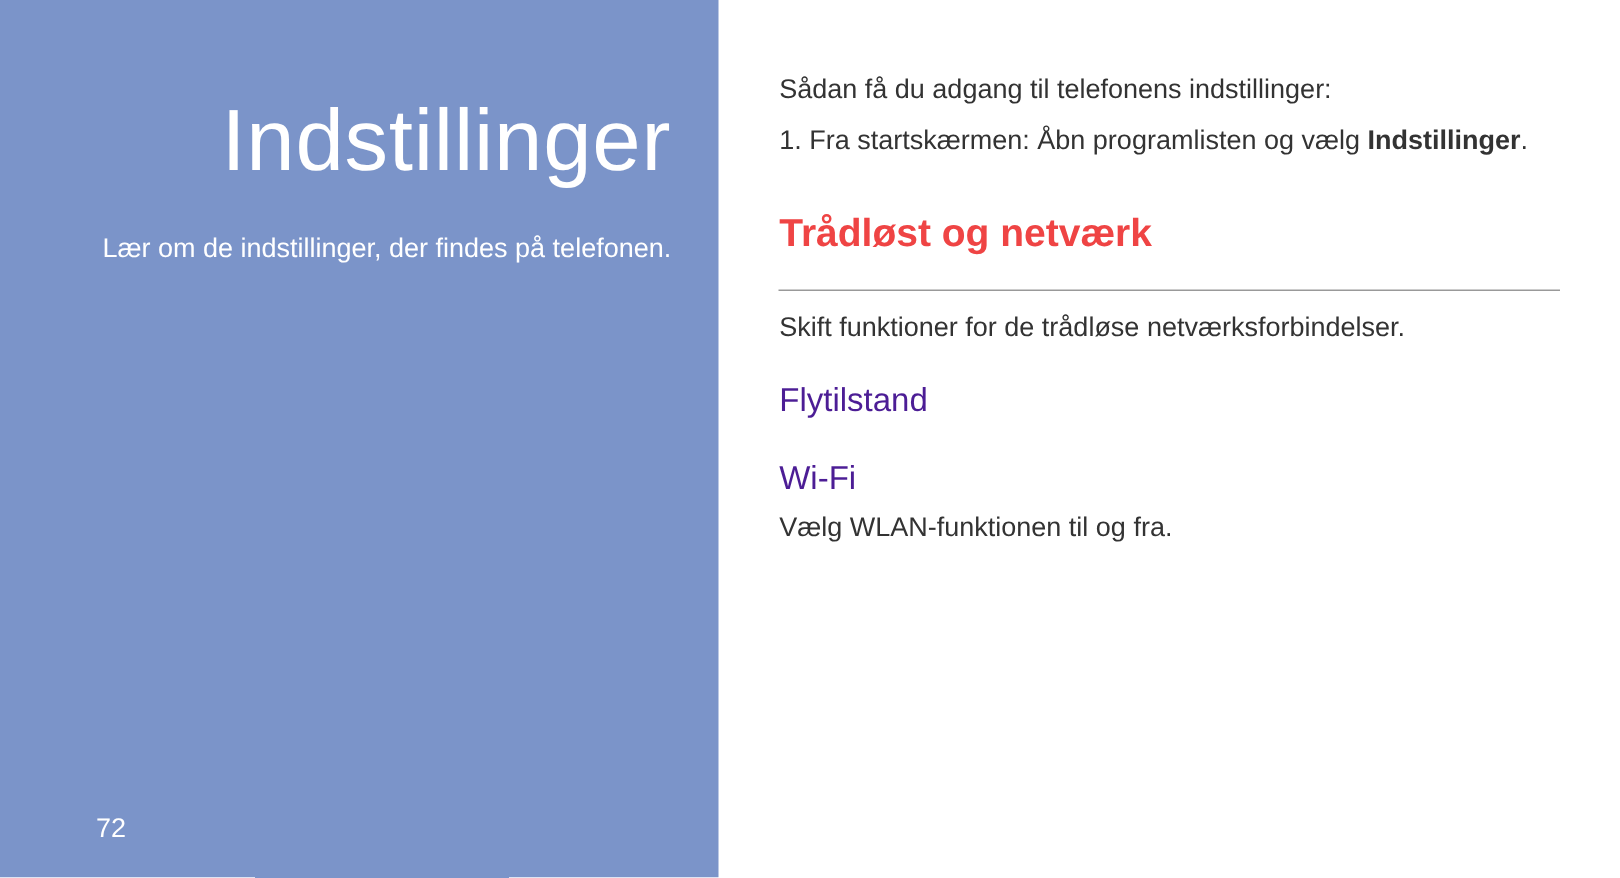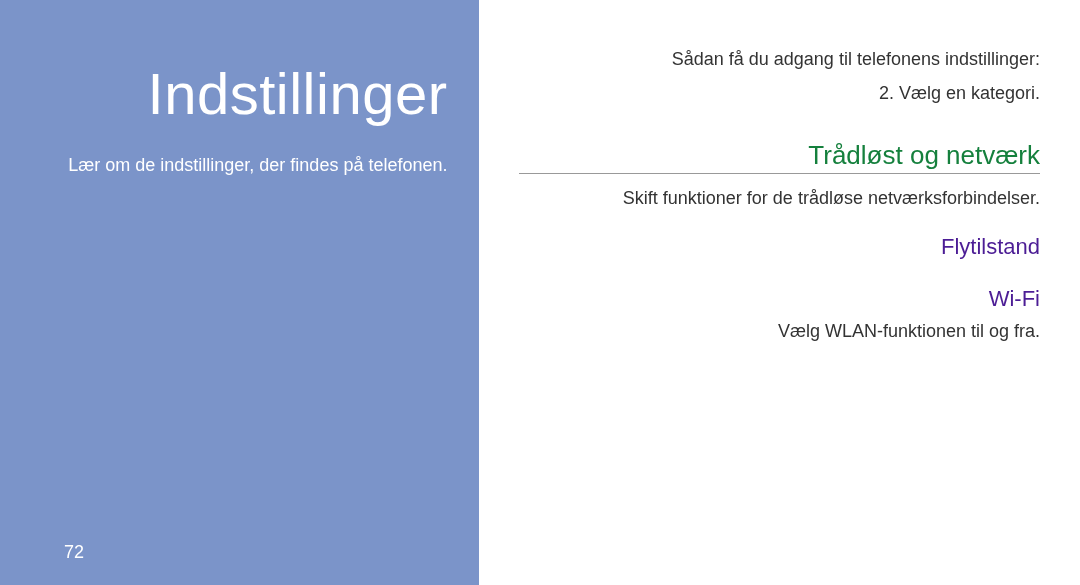--- a/index.html
+++ b/index.html
@@ -45,39 +45,38 @@
       font-size: 18px;
       margin-top: 44px;
     }
     .right-panel {
       width: 636px;
       height: 585px;
       padding: 47px 40px 20px 40px;
       color: #333;
       font-size: 18px;
       line-height: 1.35;
-      text-align: right;
     }
     .intro {
       margin-bottom: 10px;
     }
     .ol-item {
       margin-bottom: 4px;
       padding-left: 24px;
       text-indent: -24px;
     }
     .bold-inline {
       font-weight: 700;
     }
     .section-heading {
       font-size: 26px;
-      font-weight: 400;
-      color: #15803d;
+      font-weight: 700;
+      color: #ef4444;
       border-bottom: 1px solid #999;
-      padding-bottom: 0;
+      padding-bottom: 20px;
       margin-top: 32px;
       margin-bottom: 12px;
     }
     .section-text {
       margin-bottom: 10px;
     }
     .subheading {
       color: #4c1d95;
       font-size: 22px;
       font-weight: 400;
@@ -91,22 +90,22 @@
 <div class="left-panel">
   <div class="left-title">Indstillinger</div>
   <div class="left-subtitle">Lær om de indstillinger, der findes på telefonen.</div>
   <div class="page-number">72</div>
 </div>
 
 <div class="right-panel">
   <div class="intro">Sådan få du adgang til telefonens indstillinger:</div>
 
   <div class="ol-item">
-    <span>2.</span>
-    <span>Vælg en kategori.</span>
+    <span>1.</span>
+    <span>Fra startskærmen: Åbn programlisten og vælg </span><span class="bold-inline">Indstillinger</span><span>.</span>
   </div>
 
   <div class="section-heading">Trådløst og netværk</div>
   <div class="section-text">Skift funktioner for de trådløse netværksforbindelser.</div>
 
   <div class="subheading">Flytilstand</div>
 
   <div class="subheading">Wi-Fi</div>
   <div class="section-text">Vælg WLAN-funktionen til og fra.</div>
 </div>

